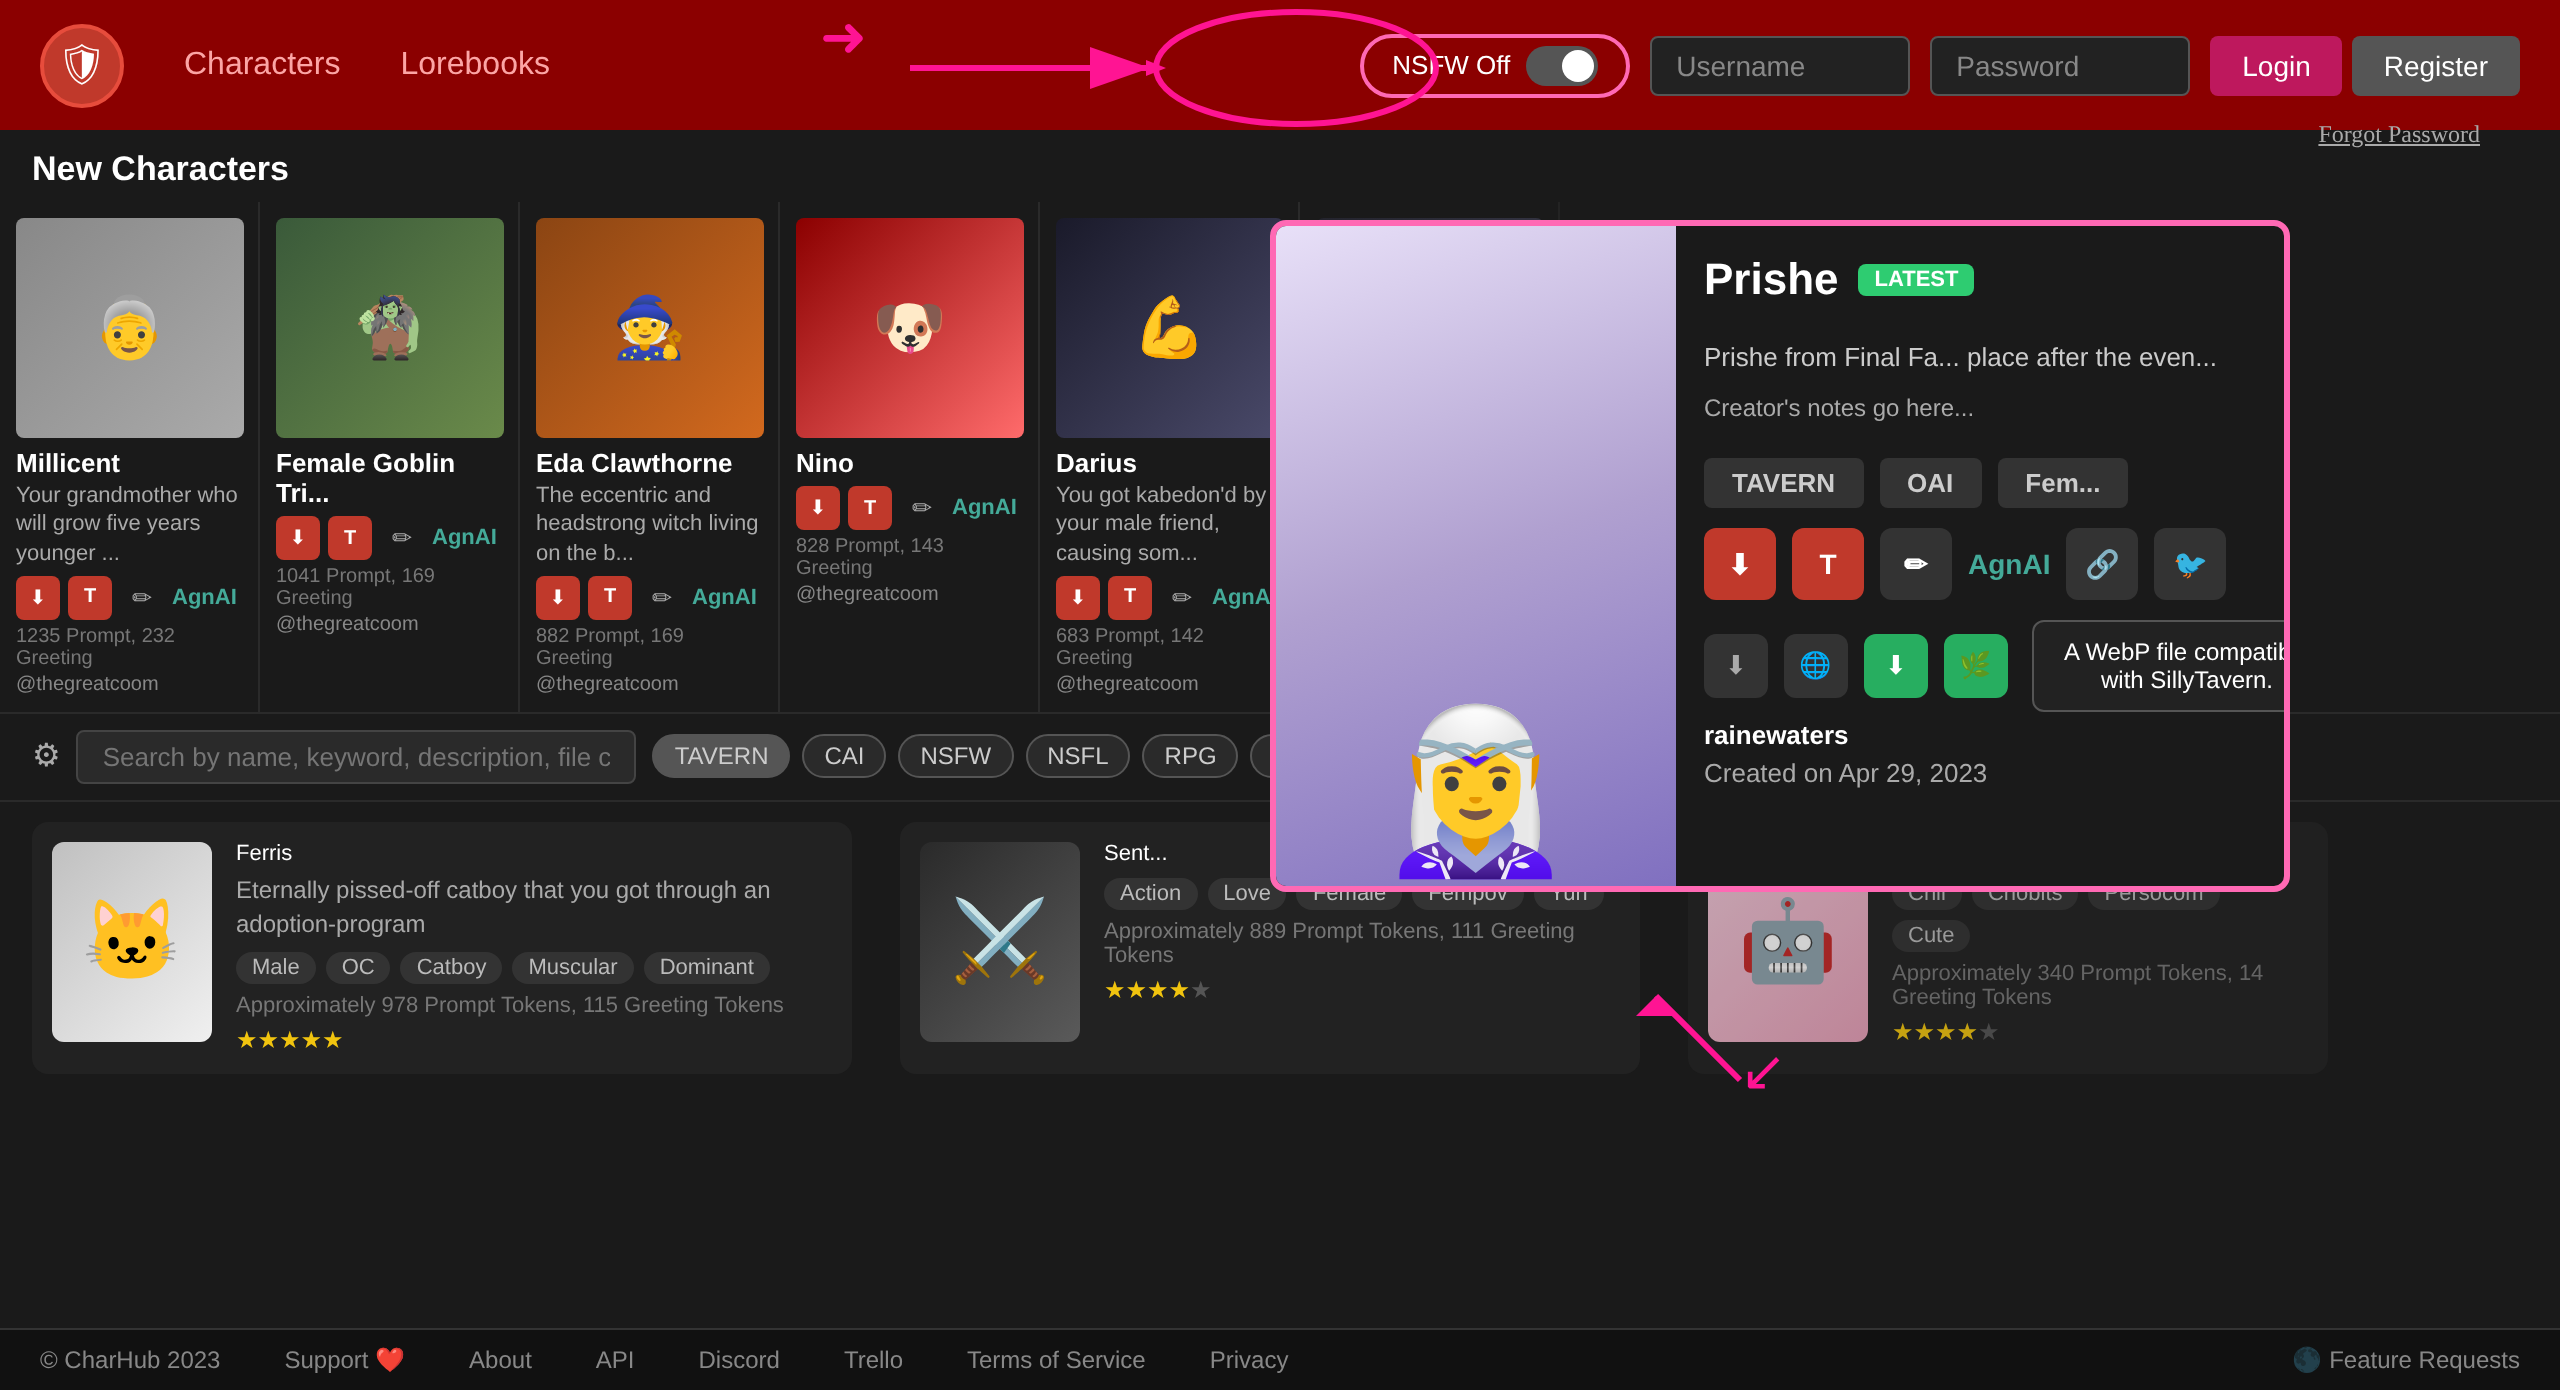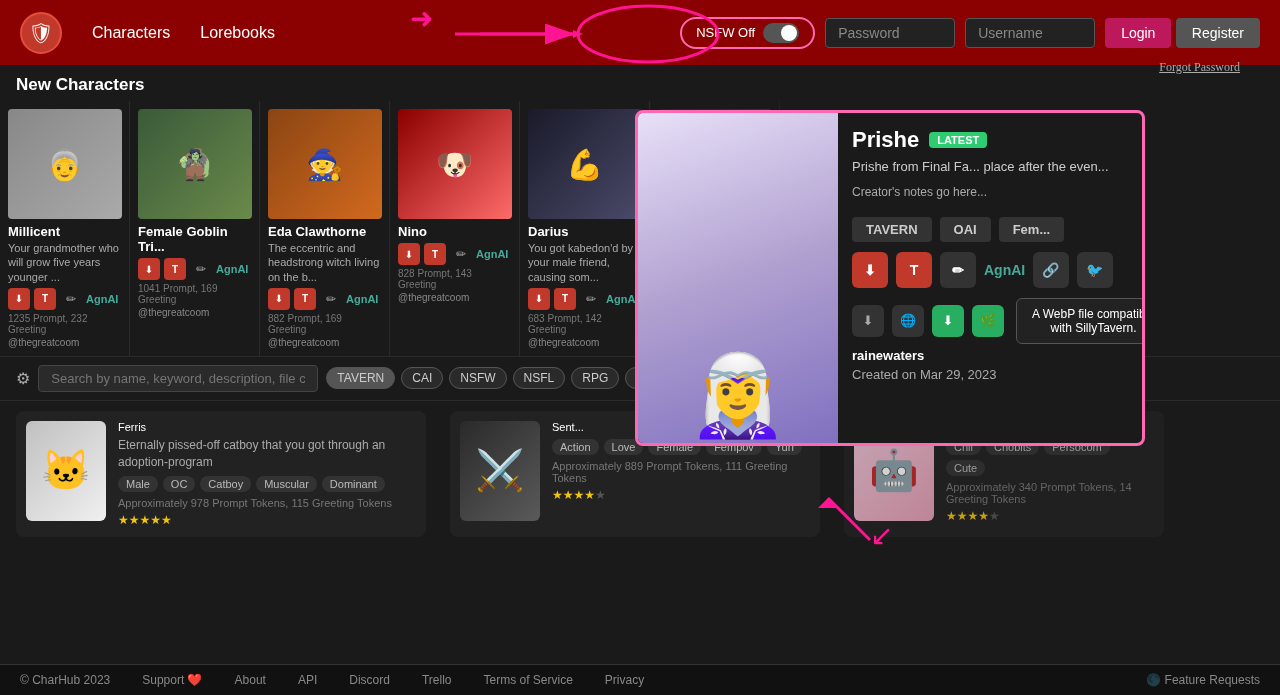--- a/index.html
+++ b/index.html
@@ -2,21 +2,21 @@
 <html><head>
   <meta charset="utf-8">
   <style>
     * { box-sizing: border-box; margin: 0; padding: 0; }
     body { font-family: 'Segoe UI', Arial, sans-serif; background: #1a1a1a; color: #ddd; width: 1280px; min-height: 695px; overflow: hidden; position: relative; }
 
     
     .header { background: #8b0000; display: flex; align-items: center; padding: 0 20px; height: 65px; gap: 30px; position: relative; z-index: 10; }
     .logo { width: 42px; height: 42px; background: #c0392b; border-radius: 50%; display: flex; align-items: center; justify-content: center; font-size: 20px; color: white; border: 2px solid #e74c3c; }
     .nav-links { display: flex; gap: 30px; }
-    .nav-link { color: #ffffff; text-decoration: none; font-size: 16px; font-weight: 500; cursor: pointer; }
+    .nav-link { color: #fca5a5; text-decoration: none; font-size: 16px; font-weight: 500; cursor: pointer; }
     .header-right { display: flex; align-items: center; gap: 10px; margin-left: auto; }
     .nsfw-toggle { display: flex; align-items: center; gap: 8px; color: #fff; font-size: 14px; background: transparent; border: 2px solid #ff69b4; border-radius: 20px; padding: 4px 12px; }
     .toggle-switch { width: 36px; height: 20px; background: #555; border-radius: 10px; position: relative; cursor: pointer; }
     .toggle-knob { width: 16px; height: 16px; background: #fff; border-radius: 50%; position: absolute; top: 2px; right: 2px; }
     .header-input { background: #222; border: 1px solid #555; color: #ccc; padding: 6px 12px; border-radius: 4px; font-size: 14px; width: 130px; }
     .header-input::placeholder { color: #888; }
     .btn-login { background: #be185d; color: #fff; border: none; padding: 7px 16px; border-radius: 4px; cursor: pointer; font-size: 14px; }
     .btn-register { background: #555; color: #fff; border: none; padding: 7px 16px; border-radius: 4px; cursor: pointer; font-size: 14px; }
     .forgot-password { color: #aaa; font-size: 12px; text-decoration: underline; cursor: pointer; position: absolute; right: 20px; top: 42px; font-family: Liberation Serif, serif; }
 
@@ -63,21 +63,21 @@
 
     
     .footer { background: #111; padding: 8px 20px; display: flex; align-items: center; gap: 32px; font-size: 12px; color: #888; border-top: 1px solid #333; position: absolute; bottom: 0; left: 0; right: 0; }
     .footer a { color: #888; text-decoration: none; cursor: pointer; }
     .footer-right { margin-left: auto; display: flex; align-items: center; gap: 5px; }
 
     
     .char-modal { position: absolute; top: 110px; left: 635px; width: 510px; background: #1a1a1a; border: 3px solid #ff69b4; border-radius: 8px; z-index: 100; display: flex; overflow: hidden; }
     .modal-image { width: 200px; flex-shrink: 0; background: linear-gradient(to bottom, #2a2a3a, #1a1a2a); display: flex; align-items: flex-end; justify-content: center; overflow: hidden; }
     .modal-content { flex: 1; padding: 14px; }
-    .modal-title-row { display: flex; align-items: center; gap: 10px; margin-bottom: 4px; }
+    .modal-title-row { display: flex; align-items: center; gap: 10px; margin-bottom: 16px; }
     .modal-char-name { color: #fff; font-size: 22px; font-weight: bold; }
     .latest-badge { background: #2ecc71; color: #fff; font-size: 11px; font-weight: bold; padding: 2px 8px; border-radius: 4px; }
     .modal-desc { color: #ccc; font-size: 13px; line-height: 1.5; margin-bottom: 8px; }
     .modal-notes { color: #aaa; font-size: 12px; margin-bottom: 18px; }
     .modal-tabs { display: flex; gap: 8px; margin-bottom: 10px; }
     .modal-tab { background: #333; color: #ccc; padding: 5px 14px; border-radius: 4px; font-size: 13px; font-weight: bold; cursor: pointer; border: none; }
     .modal-actions { display: flex; gap: 8px; align-items: center; margin-bottom: 10px; }
     .modal-btn { width: 36px; height: 36px; border-radius: 6px; display: flex; align-items: center; justify-content: center; cursor: pointer; border: none; font-size: 14px; font-weight: bold; }
     .modal-btn-red { background: #c0392b; color: #fff; }
     .modal-btn-dark { background: #333; color: #fff; }
@@ -121,22 +121,22 @@
     <span class="nav-link">Characters</span>
     <span class="nav-link">Lorebooks</span>
   </nav>
   <div class="header-right">
     <div class="nsfw-toggle" style="border: 2px solid #ff69b4; border-radius: 20px; padding: 4px 14px;">
       <span style="font-size:13px;">NSFW Off</span>
       <div class="toggle-switch">
         <div class="toggle-knob"></div>
       </div>
     </div>
+    <input class="header-input" type="text" placeholder="Username" style="">
     <input class="header-input" type="password" placeholder="Password" style="">
-    <input class="header-input" type="text" placeholder="Username" style="">
     <div style="position:relative;">
       <button class="btn-login">Login</button>
       <button class="btn-register">Register</button>
       <div class="forgot-password">Forgot Password</div>
     </div>
   </div>
 </div>
 
 <div class="main">
   <div class="section-title">New Characters</div>
@@ -352,21 +352,21 @@
       <div style="position:relative; display:inline-block;">
         <div style="background:#222; border:1px solid #555; border-radius:6px; padding:8px 12px; color:#fff; font-size:12px; text-align:center; width:155px; margin-left:4px;">
           <span>A WebP file compatible with SillyTavern.</span>
         </div>
       </div>
     </div>
 
     <div class="modal-creator">
       <strong>rainewaters</strong>
     </div>
-    <div class="modal-creator">Created on Mar 29, 2023</div>
+    <div class="modal-creator">Created on Apr 29, 2023</div>
   </div>
 </div>
 
 <div class="footer">
   <span>© CharHub 2023</span>
   <a>Support ❤️</a>
   <a>About</a>
   <a>API</a>
   <a>Discord</a>
   <a>Trello</a>

